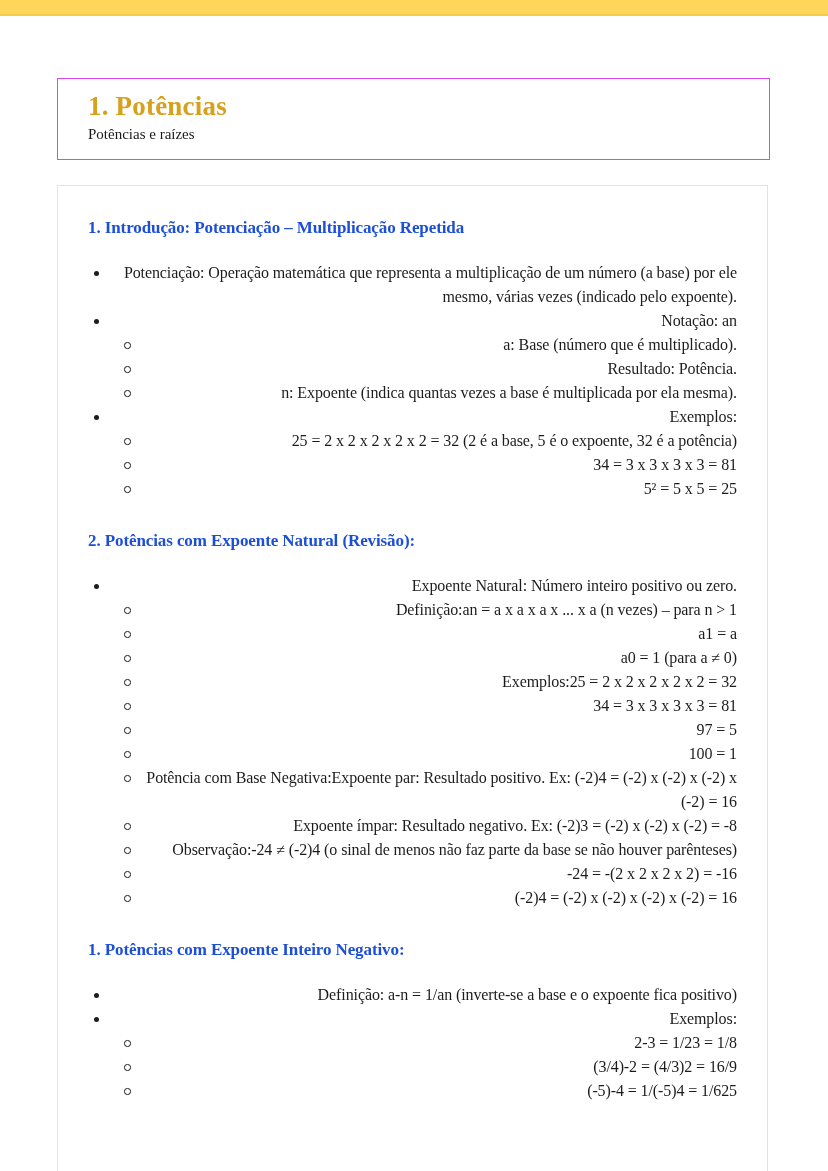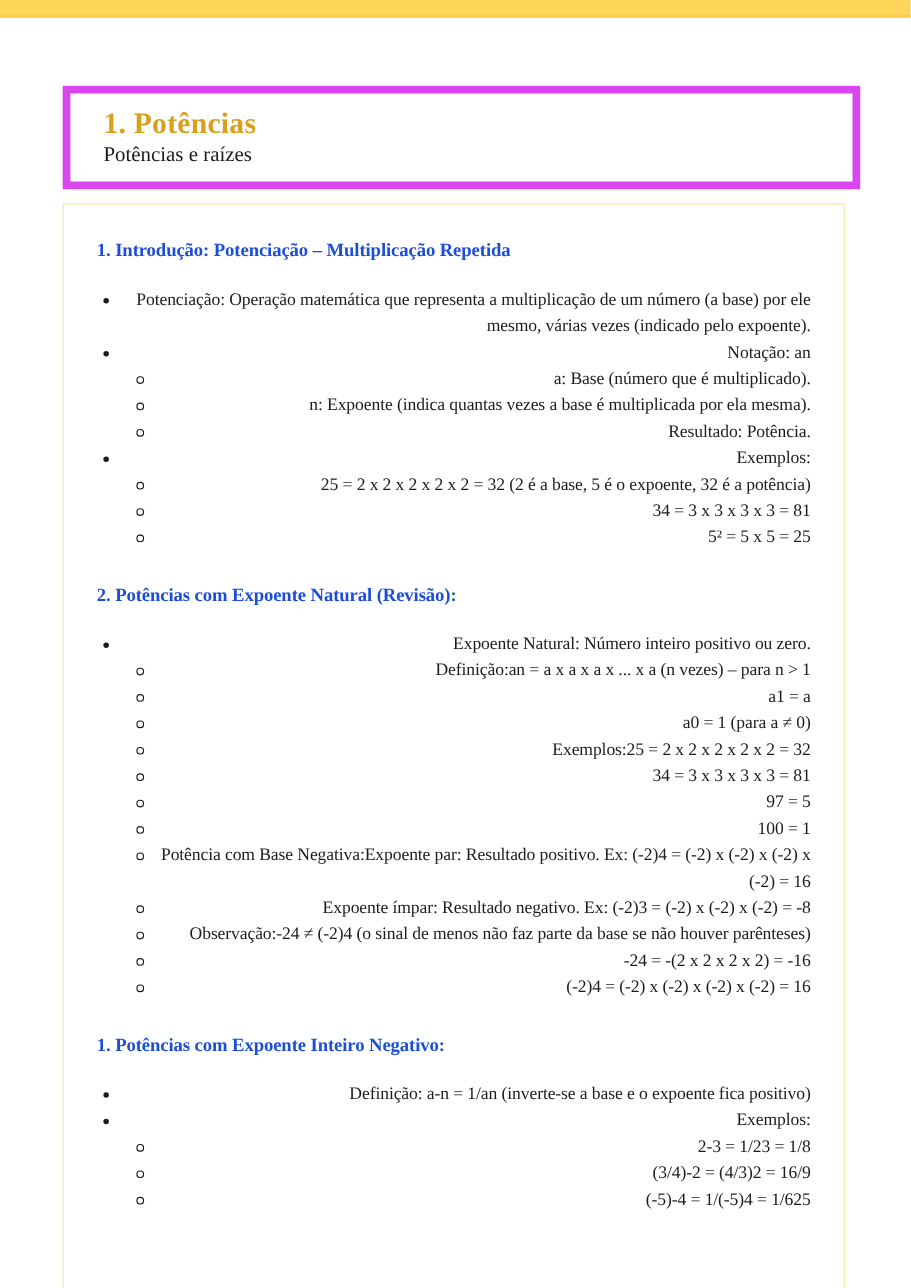--- a/index.html
+++ b/index.html
@@ -21,34 +21,34 @@
     height: 14px;
     background: #ffd65a;
     border-bottom: 2px solid #f6cb47;
   }
 
   .title-card {
     position: absolute;
     left: 57px; top: 78px;
     width: 711px; height: 80px;
     background: #ffffff;
-    border: 7px solid #d946ef;
+    border: 1px solid #d946ef;
     box-sizing: content-box;
   }
   .title-card .doc-title {
     margin: 12px 0 0 30px;
     font-size: 27px;
     font-weight: bold;
     color: #d7a11d;
     letter-spacing: 0.2px;
     line-height: 30px;
   }
   .title-card .doc-subtitle {
     margin: 2px 0 0 30px;
-    font-size: 19px;
+    font-size: 15px;
     color: #1a1a1a;
     line-height: 23px;
   }
 
   .content-card {
     position: absolute;
     left: 57px; top: 185px;
     width: 711px; height: 1040px;   
     background: #ffffff;
     border: 1px solid #f4e6a6;
@@ -110,22 +110,22 @@
     <div class="doc-subtitle">Potências e raízes</div>
   </div>
 
   <div class="content-card">
     <div>
         <h2 class="sec-heading">1. Introdução: Potenciação – Multiplicação Repetida</h2>
         <ul class="sec-list">
           <li class="lvl1"><span>Potenciação: Operação matemática que representa a multiplicação de um número (a base) por ele mesmo, várias vezes (indicado pelo expoente).</span></li>
           <li class="lvl1"><span>Notação: an</span></li>
           <li class="lvl2"><span>a: Base (número que é multiplicado).</span></li>
+          <li class="lvl2"><span>Resultado: Potência.</span></li>
           <li class="lvl2"><span>n: Expoente (indica quantas vezes a base é multiplicada por ela mesma).</span></li>
-          <li class="lvl2"><span>Resultado: Potência.</span></li>
           <li class="lvl1"><span>Exemplos:</span></li>
           <li class="lvl2"><span>25 = 2 x 2 x 2 x 2 x 2 = 32 (2 é a base, 5 é o expoente, 32 é a potência)</span></li>
           <li class="lvl2"><span>34 = 3 x 3 x 3 x 3 = 81</span></li>
           <li class="lvl2"><span>5² = 5 x 5 = 25</span></li>
         </ul>
         <h2 class="sec-heading">2. Potências com Expoente Natural (Revisão):</h2>
         <ul class="sec-list">
           <li class="lvl1"><span>Expoente Natural: Número inteiro positivo ou zero.</span></li>
           <li class="lvl2"><span>Definição:an = a x a x a x ... x a (n vezes) – para n &gt; 1</span></li>
           <li class="lvl2"><span>a1 = a</span></li>

